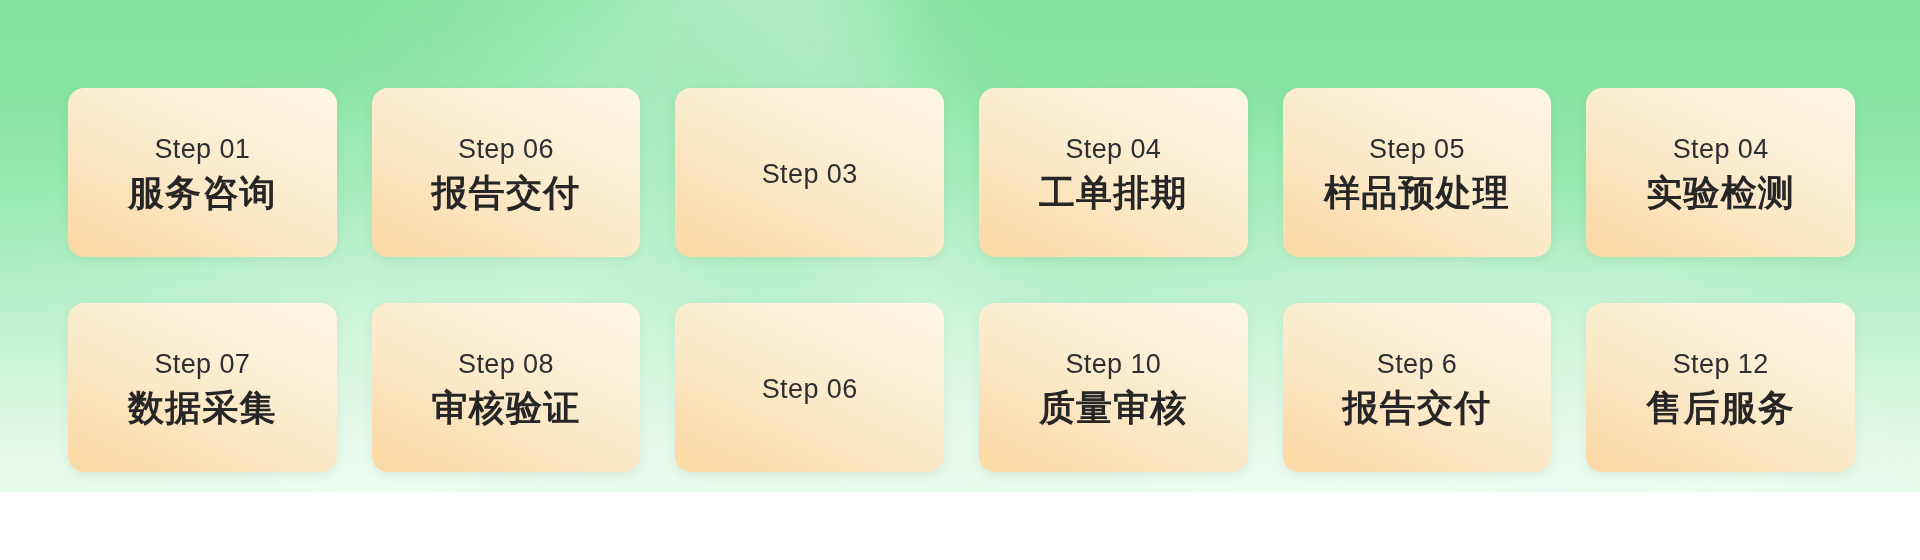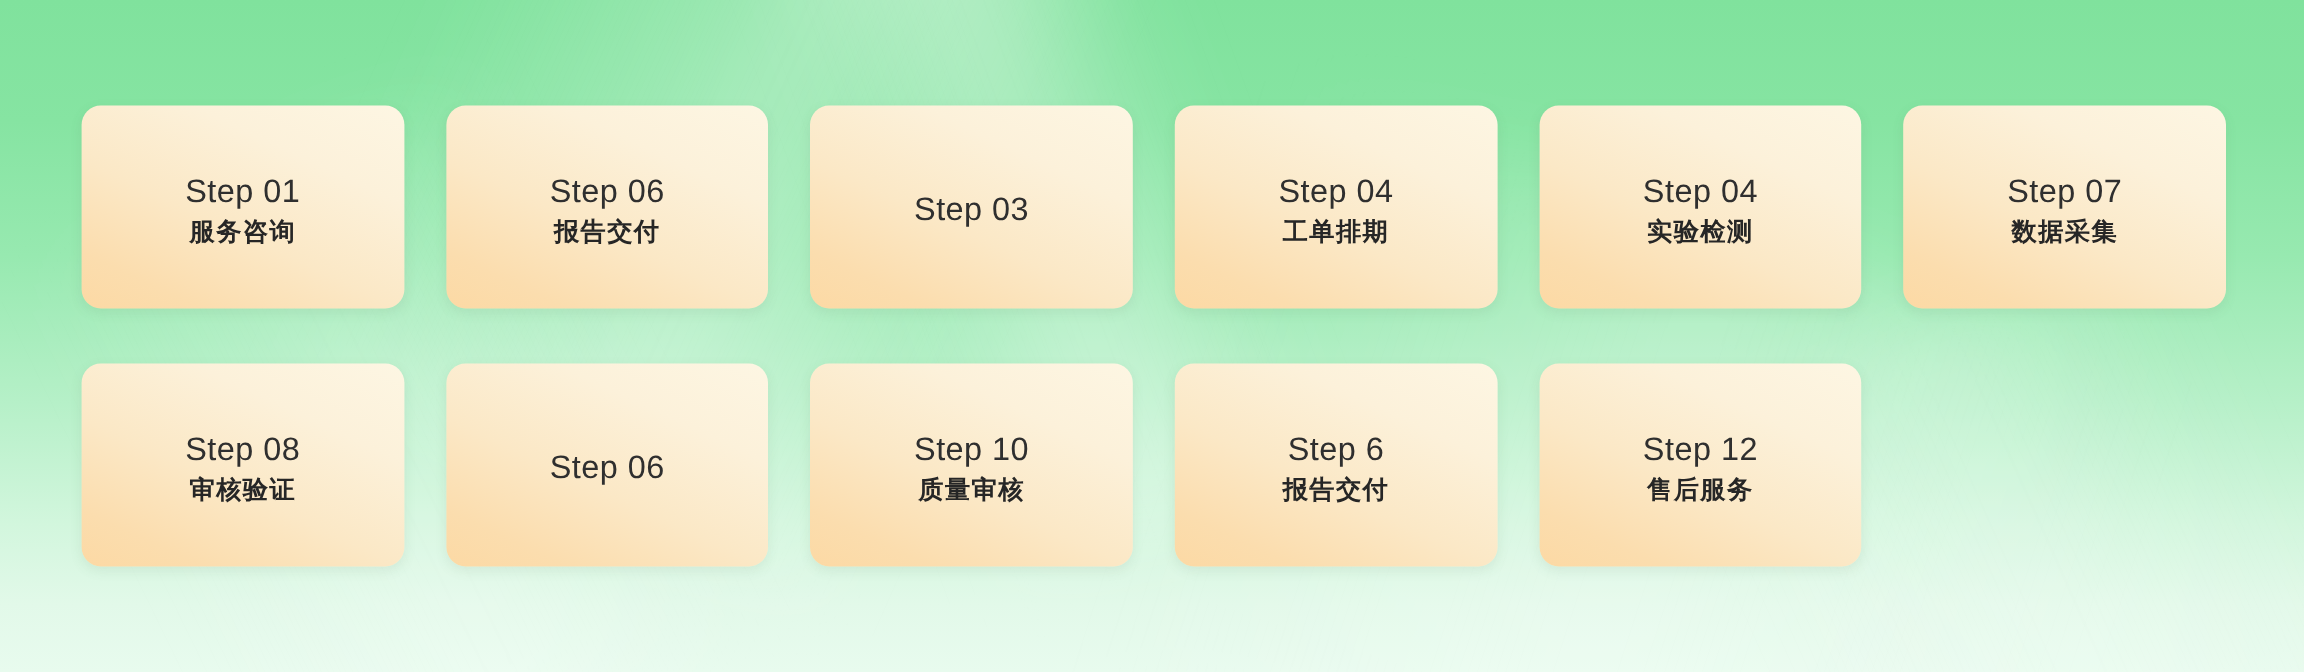--- a/index.html
+++ b/index.html
@@ -9,21 +9,21 @@
   body {
     width: 1920px;
     height: 560px;
     overflow: hidden;
     font-family: "Liberation Sans", "DejaVu Sans", sans-serif;
   }
 
   #stage {
     position: relative;
     width: 1920px;
-    height: 560px;
+    height: 492px;
     overflow: hidden;
     background:
       linear-gradient(180deg,
         #80e29d 0%,
         #86e4a2 18%,
         #97e9b0 38%,
         #b6f0c8 60%,
         #d2f6dd 78%,
         #e2f9e9 90%,
         #e8fbee 100%);
@@ -129,21 +129,21 @@
   .step-number {
     font-size: 27px;
     font-weight: 400;
     color: #2f2f2f;
     letter-spacing: 0.4px;
     line-height: 1.32;
     white-space: nowrap;
   }
 
   .step-label {
-    font-size: 21px;
+    font-size: 36px;
     font-weight: 700;
     color: #262626;
     letter-spacing: 1.2px;
     line-height: 1.3;
     margin-top: 2px;
     white-space: nowrap;
   }
 </style>
 </head>
 <body>
@@ -170,20 +170,24 @@
 
     <div class="step-card">
       <div class="step-number">Step 03</div>
     </div>
 
     <div class="step-card">
       <div class="step-number">Step 04</div>
       <div class="step-label">工单排期</div>
     </div>
 
+    <div class="step-card">
+      <div class="step-number">Step 05</div>
+      <div class="step-label">样品预处理</div>
+    </div>
 
     <div class="step-card">
       <div class="step-number">Step 04</div>
       <div class="step-label">实验检测</div>
     </div>
 
     <div class="step-card">
       <div class="step-number">Step 07</div>
       <div class="step-label">数据采集</div>
     </div>

